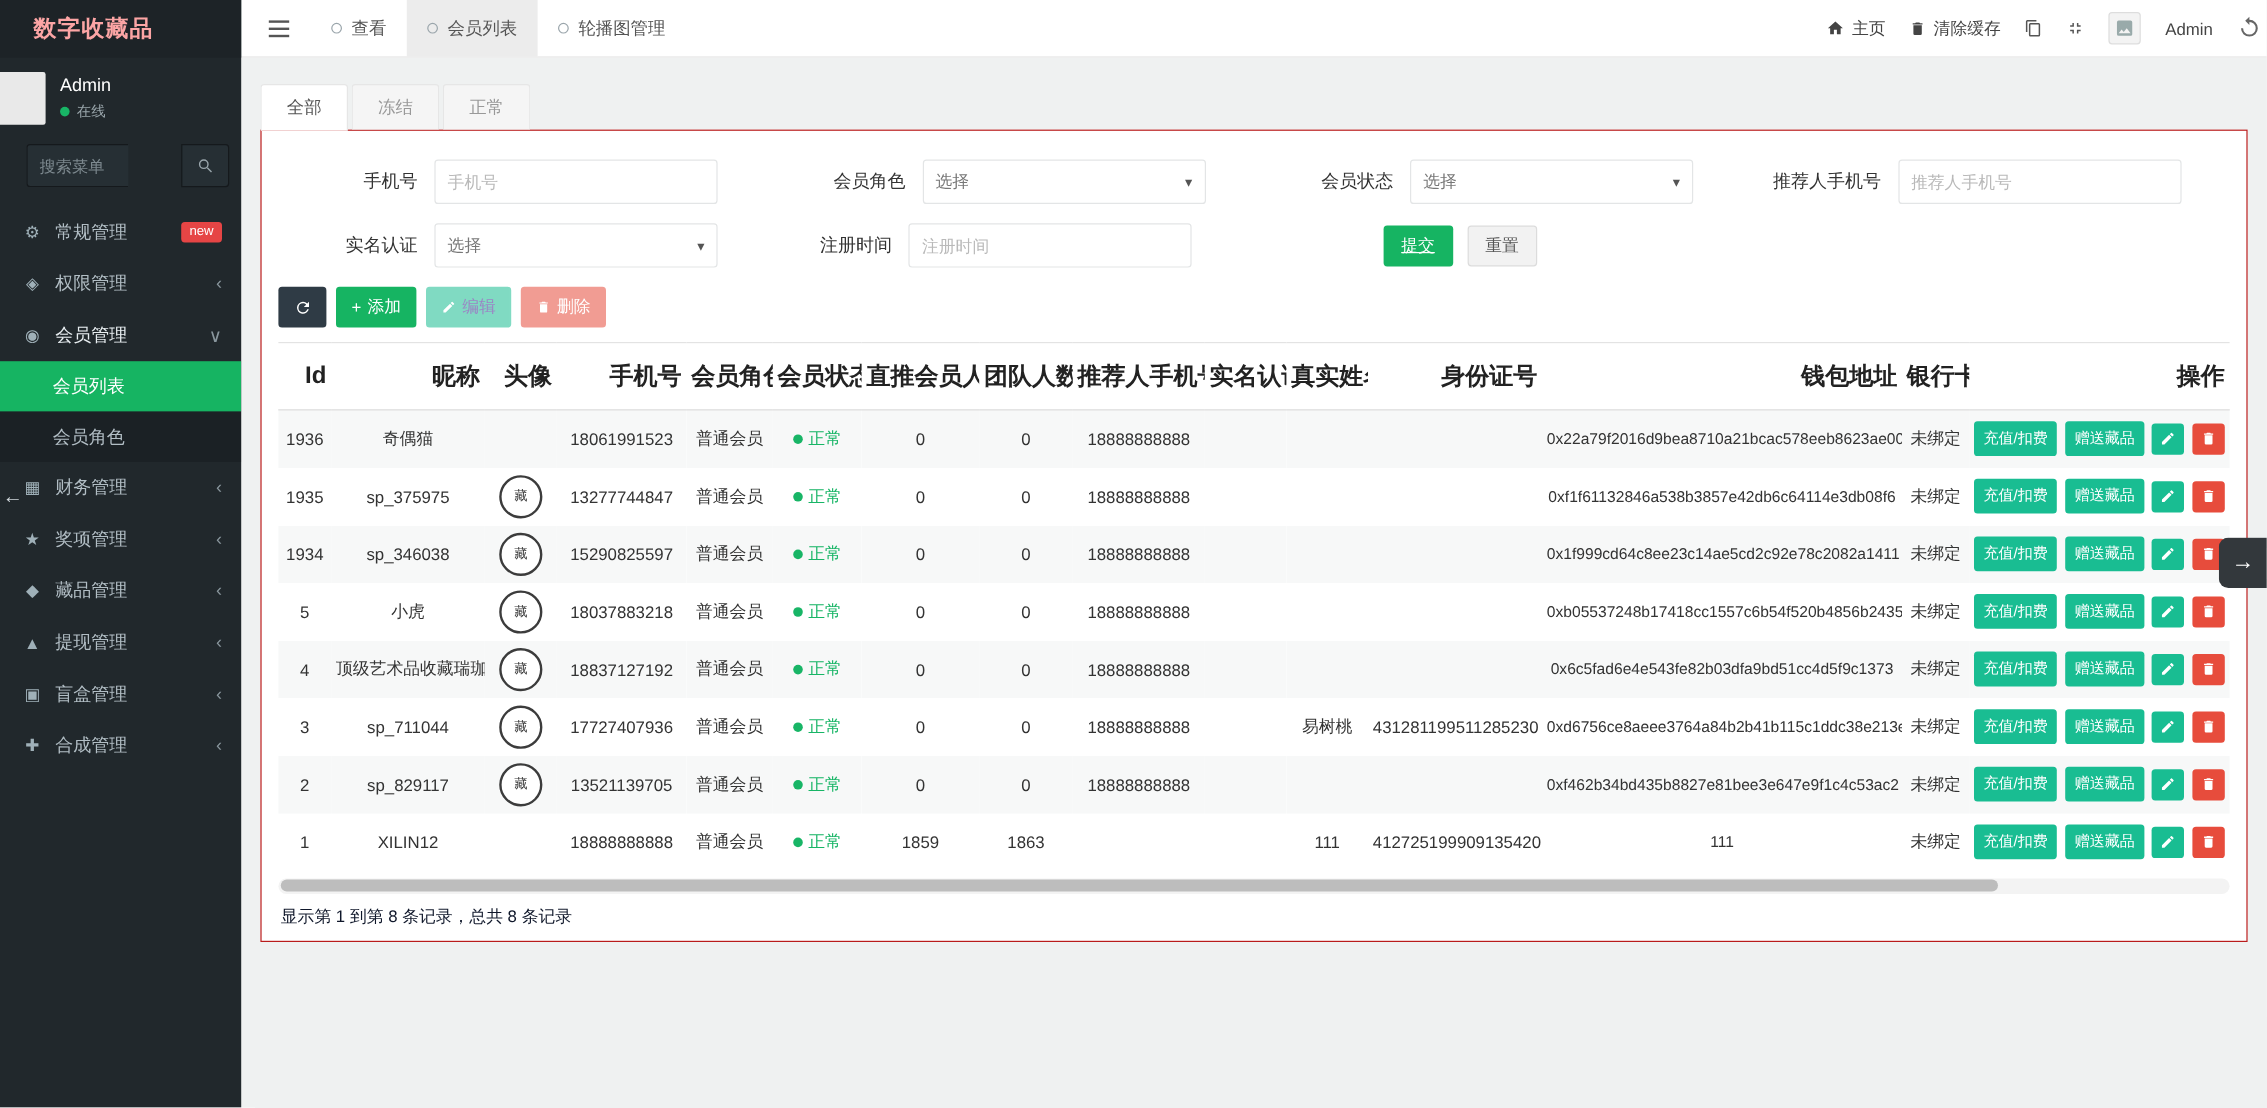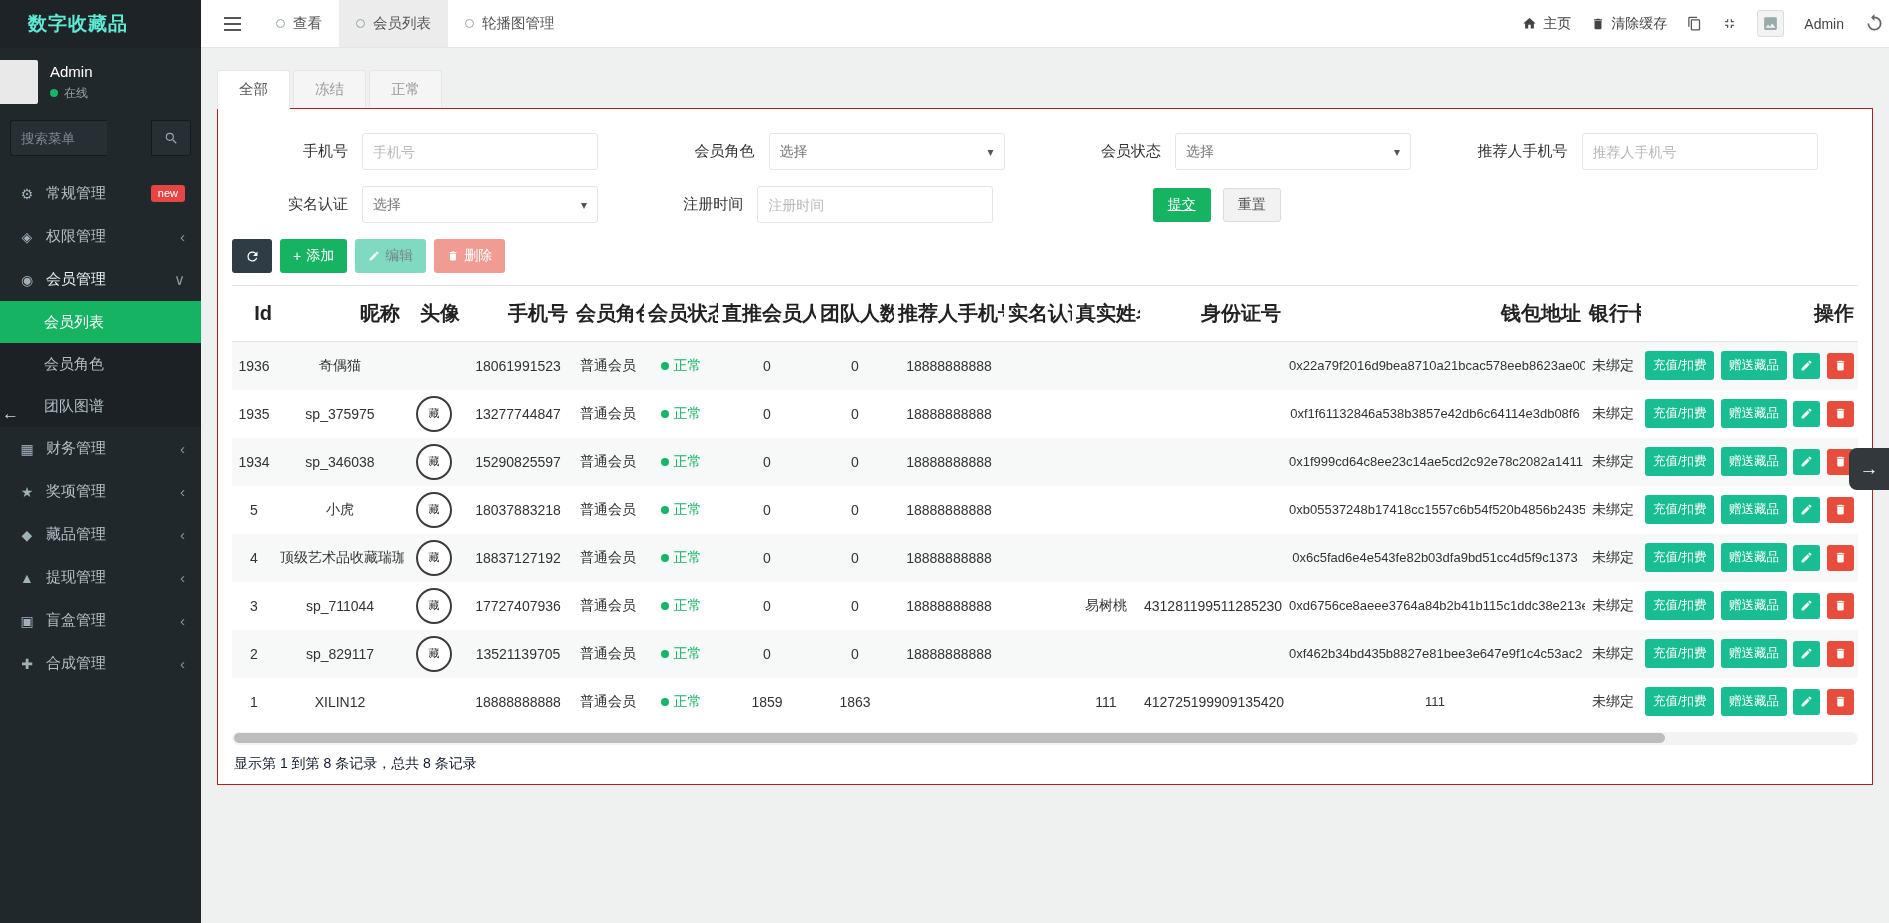--- a/index.html
+++ b/index.html
@@ -4,27 +4,27 @@
 <style>
   * { margin:0; padding:0; box-sizing:border-box; }
   html,body { width:1889px; height:923px; overflow:hidden; }
   body { font-family:"Liberation Sans","DejaVu Sans",sans-serif; background:#eff1f1; }
   :root { --green:#16b462; --teal:#19bd92; --red:#e74c3c; --dark:#21282c; --statusgreen:#18b566; }
 
   .app { display:flex; width:1889px; height:923px; }
 
   
   .sidebar { width:201px; min-width:201px; background:var(--dark); display:flex; flex-direction:column; position:relative; }
-  .sb-header { height:48px; display:flex; align-items:center; padding-left:28px; color:#5eead4; font-size:19px; font-weight:bold; background:#1d2327; letter-spacing:1px; }
+  .sb-header { height:48px; display:flex; align-items:center; padding-left:28px; color:#fca5a5; font-size:19px; font-weight:bold; background:#1d2327; letter-spacing:1px; }
   .sb-user { display:flex; align-items:center; padding:12px 10px 10px 0; }
   .sb-avatar { width:44px; height:44px; background:#e9e9e9; border-radius:2px; margin-right:12px; margin-left:-6px; }
   .sb-user-name { color:#fff; font-size:15px; margin-bottom:5px; }
   .sb-user-status { display:flex; align-items:center; gap:6px; color:#9aa6ac; font-size:12px; }
   .dot { width:8px; height:8px; border-radius:50%; background:var(--statusgreen); display:inline-block; }
-  .sb-search { display:flex; margin:6px 10px 4px 10px;gap:44px; }
+  .sb-search { display:flex; margin:6px 10px 4px 22px;gap:44px; }
   .sb-search input { flex:1; height:36px; background:#262f34; border:1px solid #15191c; border-right:none; color:#9aa6ac; padding:0 10px; font-size:13.5px; border-radius:3px 0 0 3px; outline:none; min-width:0; font-family:inherit; }
   .sb-search input::placeholder { color:#7d898f; }
   .sb-search button { width:40px; background:#262f34; border:1px solid #15191c; border-radius:0 3px 3px 0; display:flex; align-items:center; justify-content:center; cursor:pointer; }
   .menu { flex:1; margin-top:12px; overflow:hidden; }
   .menu-item { height:43px; display:flex; align-items:center; padding:0 16px; color:#b2bec5; font-size:15px; cursor:pointer; }
   .menu-item .mi-icon { width:22px; margin-right:8px; font-size:14px; text-align:center; color:#9fb0b8; }
   .menu-item .chev { margin-left:auto; color:#8a979e; font-size:15px; }
   .menu-item.open { color:#e8eef1; }
   .badge-new { margin-left:auto; background:#e64545; color:#fff; font-size:11px; padding:2px 7px; border-radius:3px; line-height:1.2; }
   .submenu .menu-item { height:42px; padding-left:44px; background:#1b2125; }
@@ -63,21 +63,21 @@
   .fbuttons { display:flex; align-items:center; gap:12px; flex:1; max-width:440px; padding-left:130px; }
   .btn { display:inline-flex; align-items:center; justify-content:center; gap:5px; border:none; border-radius:3px; font-size:14px; cursor:pointer; font-family:inherit; }
   .btn-submit { background:var(--green); color:#fff; padding:8px 15px;text-decoration:underline; }
   .btn-reset { background:#f2f2f2; border:1px solid #dcdcdc; color:#555; padding:7px 14px; }
 
   
   .toolbar { display:flex; gap:8px; margin:12px 0 12px 0; }
   .toolbar .btn { height:34px; }
   .btn-refresh { background:#2f3b45; color:#fff; width:40px; }
   .btn-add { background:var(--green); color:#fff; padding:0 13px; }
-  .btn-edit { background:var(--teal); opacity:.55; color:#0f172a; padding:0 13px; }
+  .btn-edit { background:var(--teal); opacity:.55; color:#4c1d95; padding:0 13px; }
   .btn-del { background:var(--red); opacity:.55; color:#fff; padding:0 13px; }
 
   
   table { width:100%; table-layout:fixed; border-collapse:collapse; }
   th { padding:14px 4px; font-size:20px; font-weight:bold; color:#222; border-top:1px solid #e3e3e3; border-bottom:1px solid #e3e3e3; text-align:right; white-space:nowrap; overflow:hidden; }
   td { padding:0 4px; height:48px; font-size:14px; color:#333; text-align:center; white-space:nowrap; overflow:hidden; }
   tbody tr:nth-child(odd) { background:#f7f8f8; }
   td.cell-wallet { font-size:13px; }
   .avatar-circle { width:36px; height:36px; border:2px solid #3c3c3c; border-radius:50%; display:inline-flex; align-items:center; justify-content:center; font-size:11px; color:#333; background:#fff; vertical-align:middle; }
   .cell-status .status-text { color:var(--statusgreen); margin-left:5px; }
@@ -137,23 +137,20 @@
           <span class="mi-icon">◉</span>
           <span>会员管理</span>
           <span class="chev">∨</span>
         </div>
         <div class="submenu">
           <div class="menu-item sub active">
             <span>会员列表</span>
           </div>
           <div class="menu-item sub">
             <span>会员角色</span>
-          </div>
-          <div class="menu-item sub">
-            <span>团队图谱</span>
           </div>
         </div>
         <div class="menu-item">
           <span class="mi-icon">▦</span>
           <span>财务管理</span>
           <span class="chev">‹</span>
         </div>
         <div class="menu-item">
           <span class="mi-icon">★</span>
           <span>奖项管理</span>

